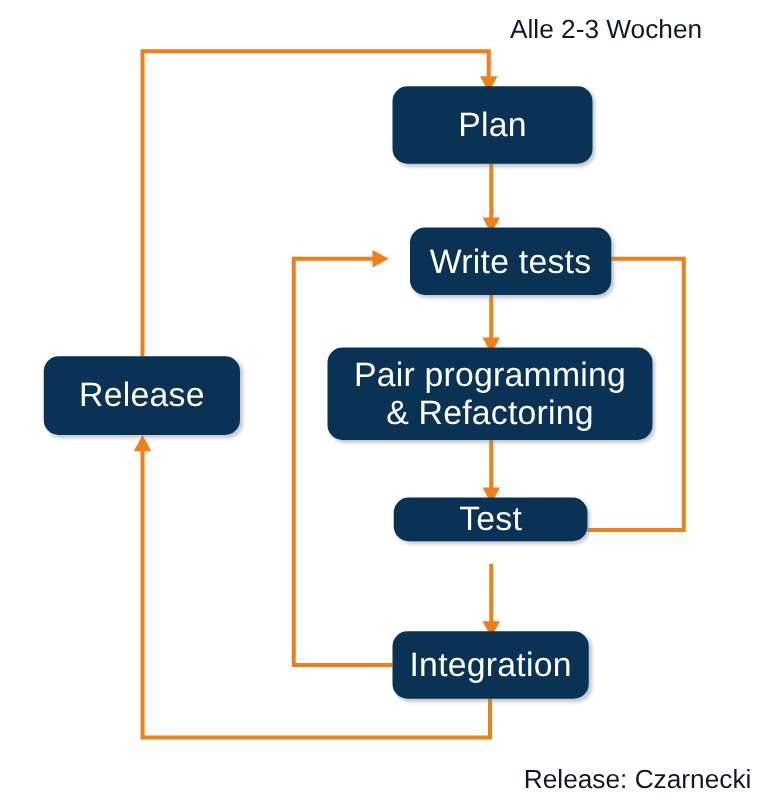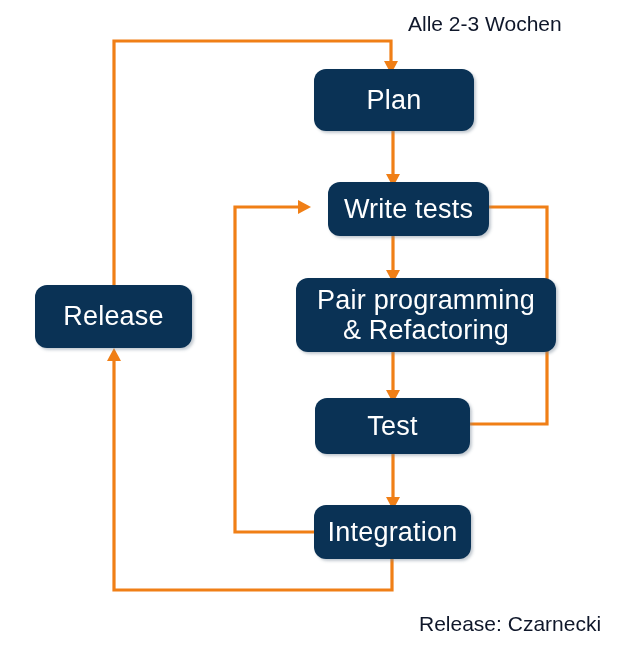--- a/index.html
+++ b/index.html
@@ -44,22 +44,22 @@
   }
   .caption {
     position: absolute;
     color: #0f172a;
     font-size: 21px;
     white-space: nowrap;
     z-index: 4;
   }
   #node-plan        { left: 314px; top: 69px;  width: 160px; height: 62px; }
   #node-write-tests { left: 312px; top: 182px; width: 161px; height: 54px; margin-left: 16px; }
-  #node-pair        { left: 262px; top: 278px; width: 260px; height: 74px; margin-left: 34px; }
-  #node-test        { left: 315px; top: 398px; width: 155px; height: 56px; }
+  #node-pair        { left: 262px; top: 278px; width: 260px; height: 74px; }
+  #node-test        { left: 315px; top: 398px; width: 155px; height: 35px; }
   #node-integration { left: 314px; top: 505px; width: 157px; height: 54px; justify-content: center; }
   #node-release     { left: 35px;  top: 285px; width: 157px; height: 63px; }
 
   #caption-cycle  { left: 408px; top: 12px;  }
   #caption-daily  { left: 487px; top: 518px; }
   #caption-source { left: 419px; top: 612px; }
 </style>
 </head>
 <body>
 

